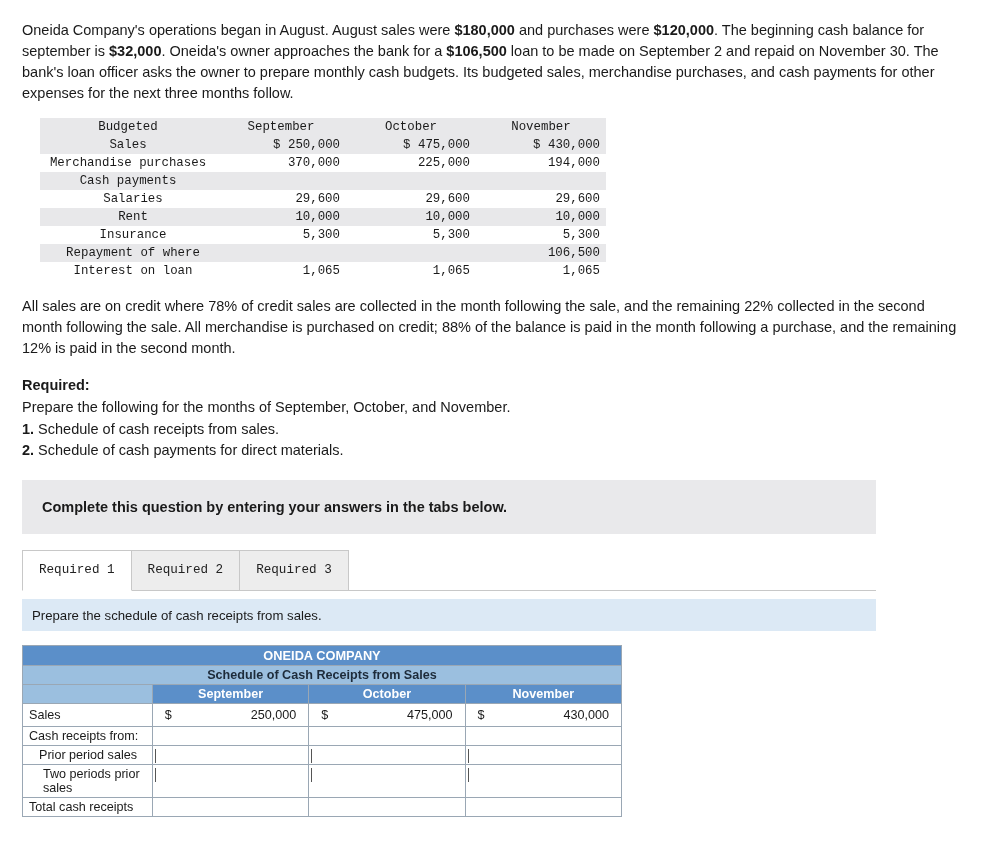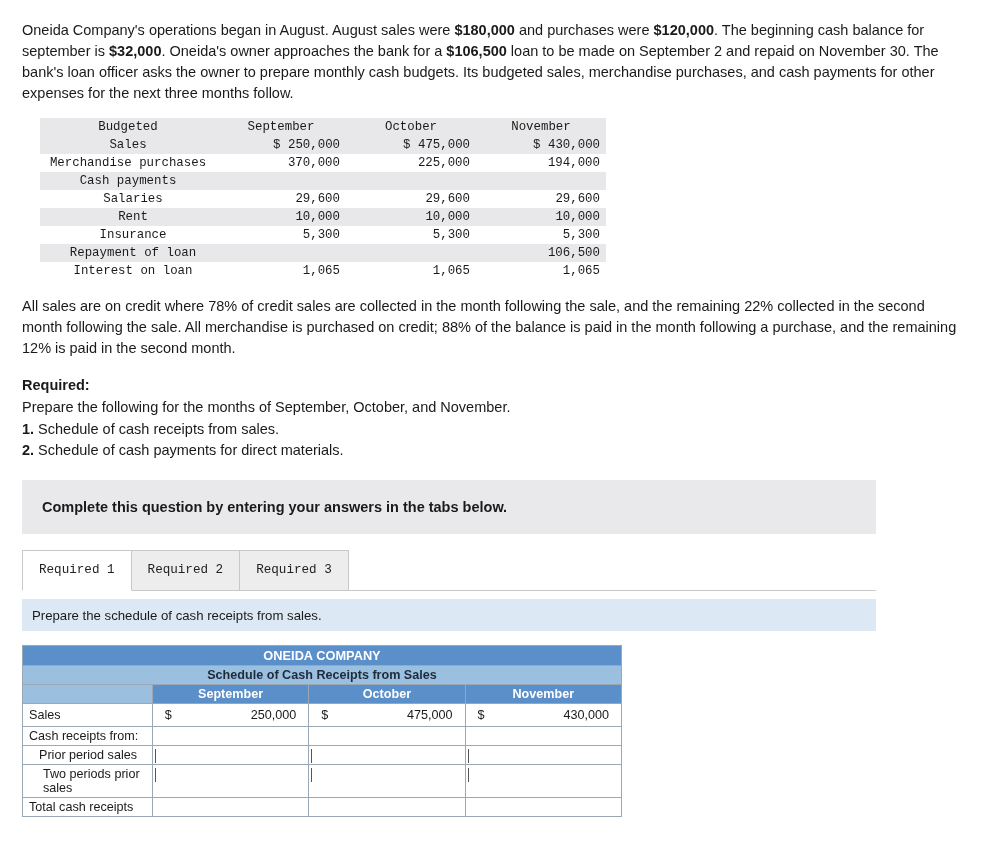--- a/index.html
+++ b/index.html
@@ -244,21 +244,21 @@
           <td class="num">10,000</td>
           <td class="num">10,000</td>
         </tr>
         <tr>
           <td class="label indent1">Insurance</td>
           <td class="num">5,300</td>
           <td class="num">5,300</td>
           <td class="num">5,300</td>
         </tr>
         <tr class="shaded">
-          <td class="label indent1">Repayment of loan</td>
+          <td class="label indent1">Repayment of where</td>
           <td class="num"></td>
           <td class="num"></td>
           <td class="num">106,500</td>
         </tr>
         <tr>
           <td class="label indent1">Interest on loan</td>
           <td class="num">1,065</td>
           <td class="num">1,065</td>
           <td class="num">1,065</td>
         </tr>

